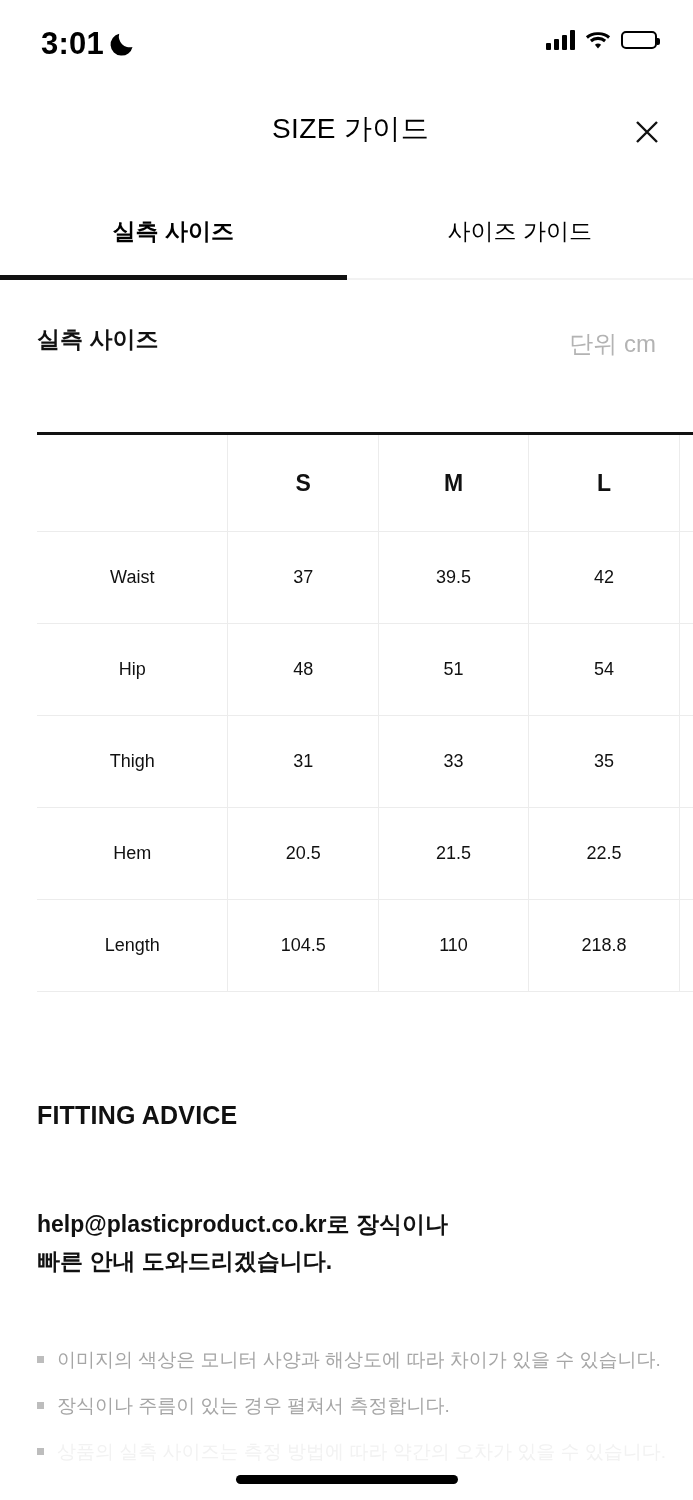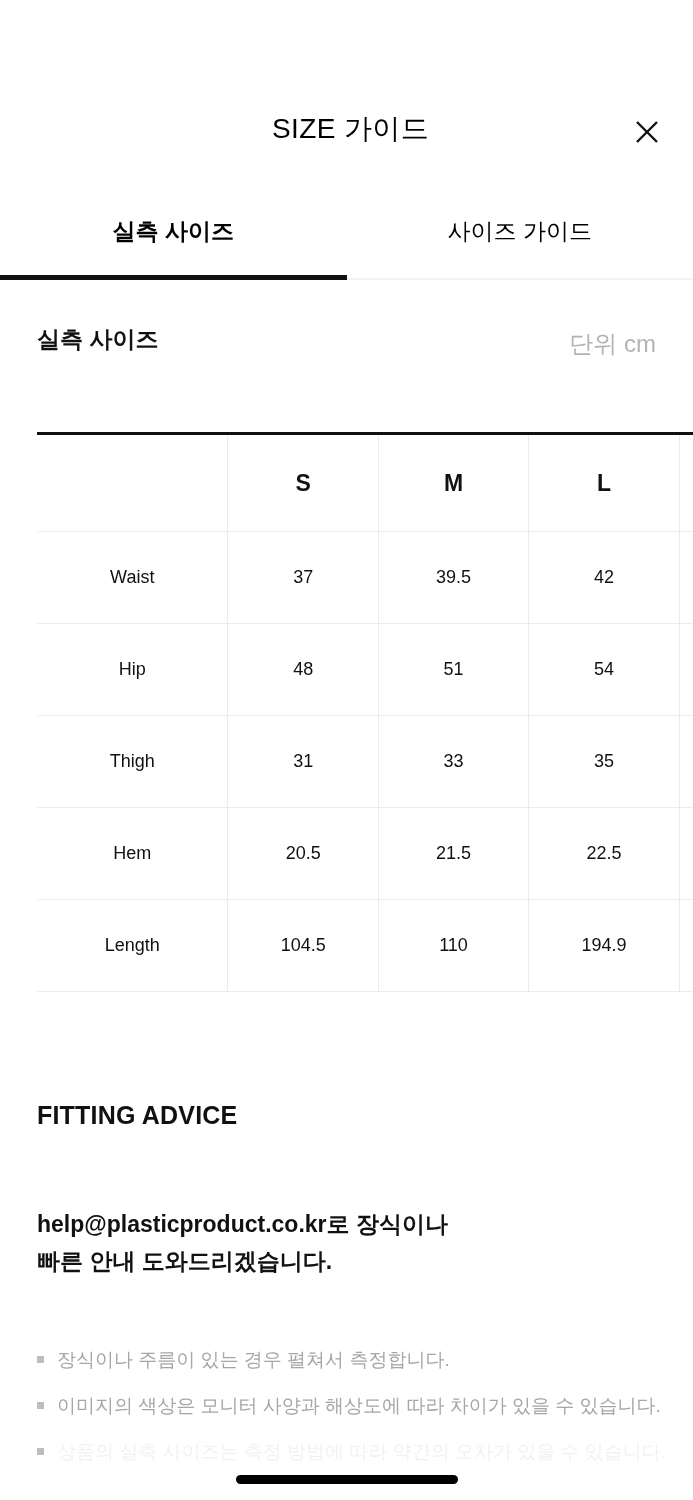--- a/index.html
+++ b/index.html
@@ -92,20 +92,42 @@
 
   
   .home-indicator { position:absolute; left:50%; transform:translateX(-50%); bottom:16px;
                     width:222px; height:9px; background:#000; border-radius:6px; }
 </style>
 </head>
 <body>
 
 <div id="screen">
 
+  <div class="statusbar">
+    <div class="sb-time">3:01</div>
+    <svg class="sb-moon" viewBox="0 0 24 24">
+      <path d="M21 14.5A9.3 9.3 0 0 1 9.6 3.2 9.5 9.5 0 1 0 21 14.5z" fill="#000"></path>
+    </svg>
+    <div class="sb-right">
+      <span class="sig">
+        <i></i>
+          <i></i>
+          <i></i>
+          <i></i>
+      </span>
+      <svg class="wifi" viewBox="0 0 26 19">
+        <path d="M13 17.6l3.1-3.9a4.9 4.9 0 0 0-6.2 0L13 17.6z" fill="#000"></path>
+        <path d="M13 9.1a9.7 9.7 0 0 1 6.1 2.1l2-2.5A12.9 12.9 0 0 0 13 5.7a12.9 12.9 0 0 0-8.1 3l2 2.5A9.7 9.7 0 0 1 13 9.1z" fill="#000"></path>
+        <path d="M13 1.2A17.4 17.4 0 0 0 .9 5.3l2 2.5A14.4 14.4 0 0 1 13 4.1a14.4 14.4 0 0 1 10.1 3.7l2-2.5A17.4 17.4 0 0 0 13 1.2z" fill="#000"></path>
+      </svg>
+      <span class="batt">
+        <span class="fill"></span>
+      </span>
+    </div>
+  </div>
 
   <div class="modal-head">
     <div class="modal-title">SIZE 가이드</div>
     <svg class="close-btn" viewBox="0 0 44 44">
       <path d="M12 12 L32 32 M32 12 L12 32" stroke="#111" stroke-width="2.4" fill="none"></path>
     </svg>
   </div>
 
   <div class="tabs">
     <div class="tab t0">실측 사이즈</div>
@@ -163,34 +185,34 @@
           <td class="rowhdr">Hem</td>
           <td>20.5</td>
           <td>21.5</td>
           <td>22.5</td>
           <td></td>
         </tr>
         <tr>
           <td class="rowhdr">Length</td>
           <td>104.5</td>
           <td>110</td>
-          <td>194.9</td>
+          <td>218.8</td>
           <td></td>
         </tr>
       </tbody>
     </table>
   </div>
 
   <div class="fitting-title">FITTING ADVICE</div>
   <div class="fitting-body">
     <div>help@plasticproduct.co.kr로 장식이나</div>
     <div>빠른 안내 도와드리겠습니다.</div>
   </div>
 
   <div class="notes">
+    <div class="note">이미지의 색상은 모니터 사양과 해상도에 따라 차이가 있을 수 있습니다.</div>
     <div class="note">장식이나 주름이 있는 경우 펼쳐서 측정합니다.</div>
-    <div class="note">이미지의 색상은 모니터 사양과 해상도에 따라 차이가 있을 수 있습니다.</div>
     <div class="note clipped">상품의 실측 사이즈는 측정 방법에 따라 약간의 오차가 있을 수 있습니다.</div>
   </div>
 
   <div class="home-indicator"></div>
 
 </div>
 
 </body></html>

